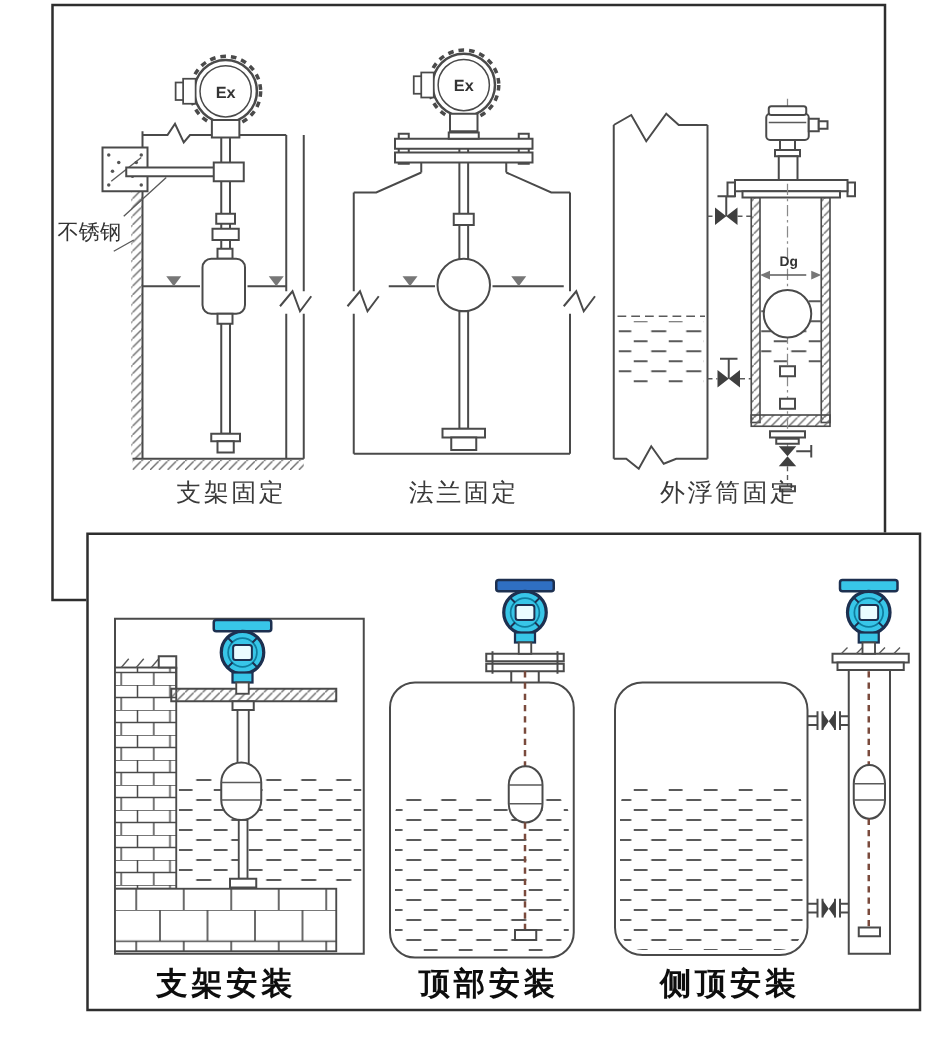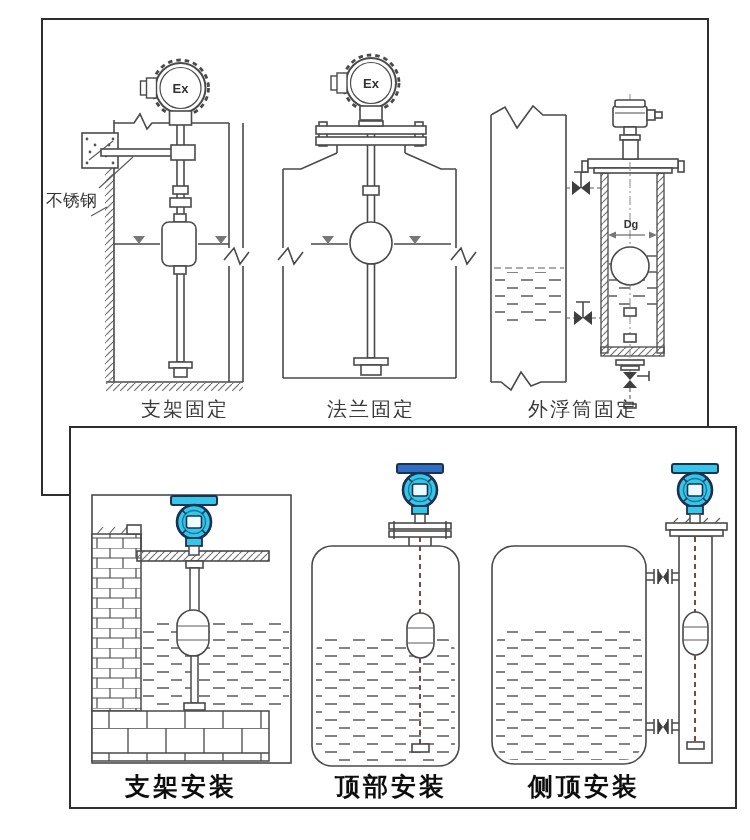--- a/index.html
+++ b/index.html
@@ -1,18 +1,18 @@
 <!DOCTYPE html>
 <html><head>
 <meta charset="utf-8">
 <style>
   html,body{margin:0;padding:0;background:#ffffff;}
   body{width:750px;height:840px;position:relative;font-family:"Liberation Sans",sans-serif;}
   .panel{position:absolute;left:41px;width:668px;background:#fff;border:2px solid #2e2e2e;box-sizing:border-box;}
-  .panel-top{top:18px;height:478px;}
+  .panel-top{top:3px;height:478px;}
   .panel-bottom{top:426px;height:383px;margin-left:28px;}
   svg{display:block;}
   .ln{stroke:#4a4a4a;stroke-width:1.6;fill:none;}
   .lnthin{stroke:#5a5a5a;stroke-width:1.1;fill:none;}
   .wh{fill:#ffffff;stroke:#4a4a4a;stroke-width:1.6;}
   .vt{fill:#3f3f3f;stroke:none;}
   .lvl{fill:#777777;stroke:none;}
   .cap-top{font-size:20px;fill:#3a3a3a;letter-spacing:2px;}
   .cap-bot{font-size:25px;fill:#0d0d0d;font-weight:bold;letter-spacing:3px;}
   .smalllabel{font-size:17px;fill:#333333;}

